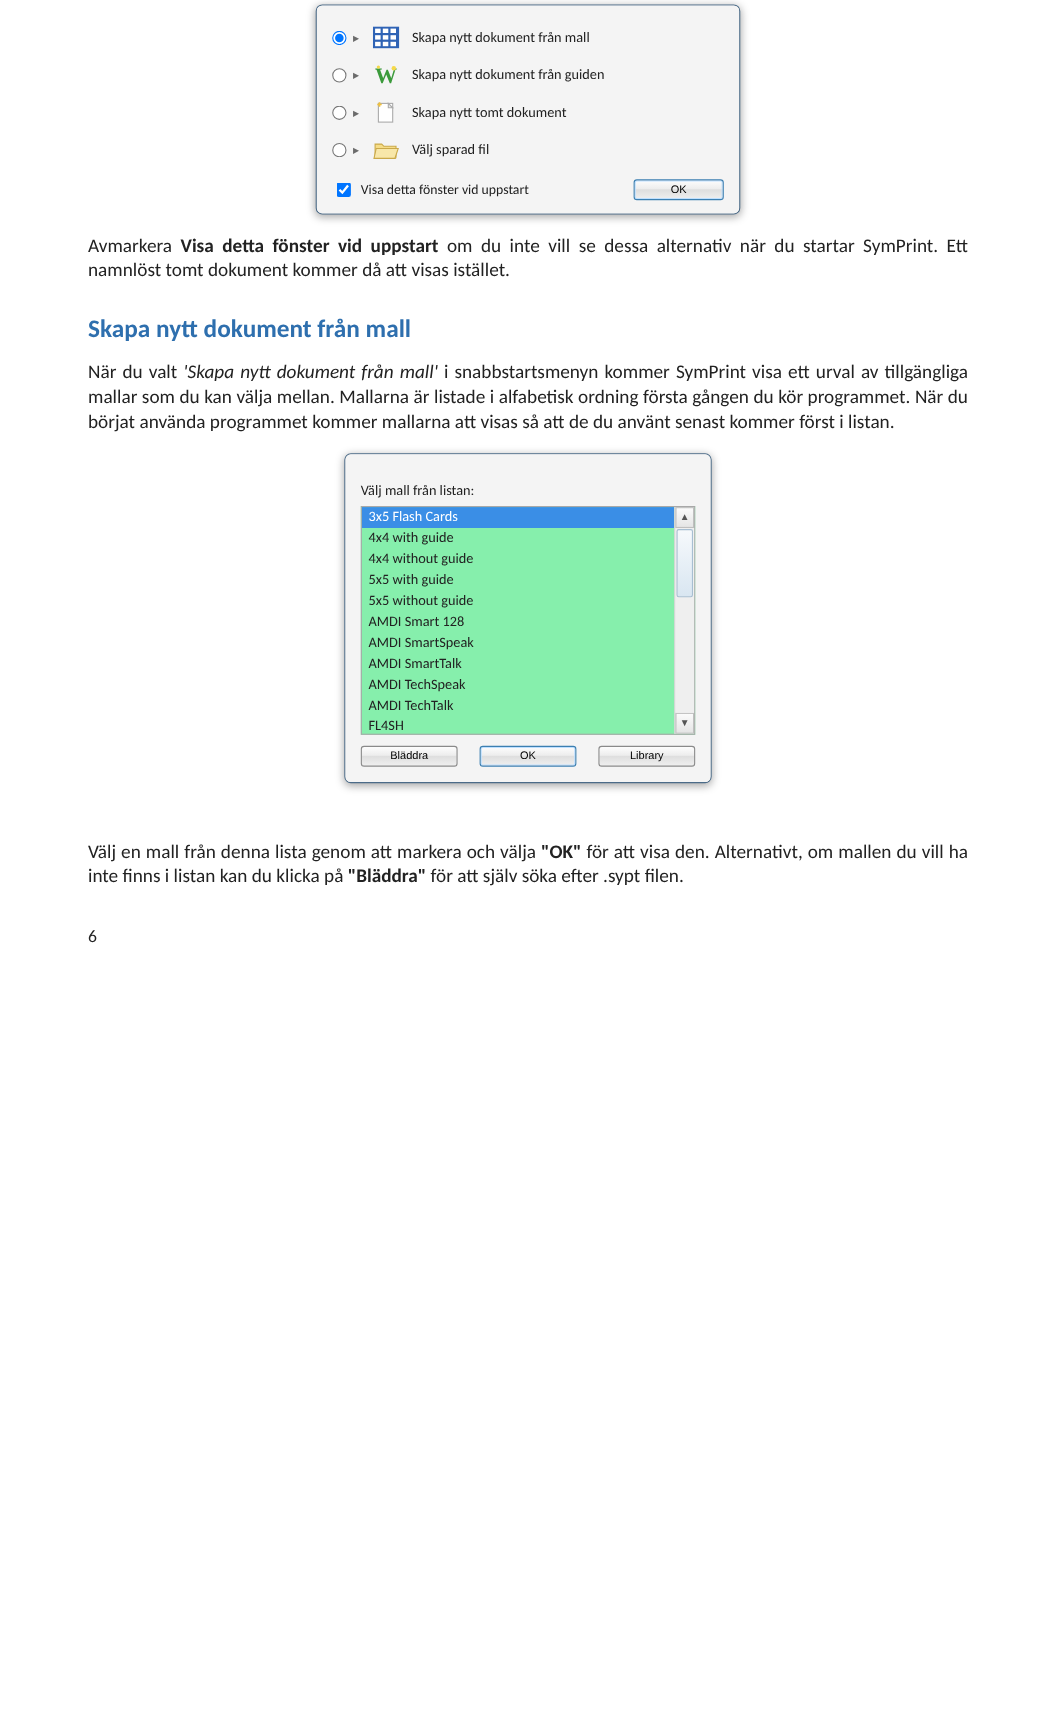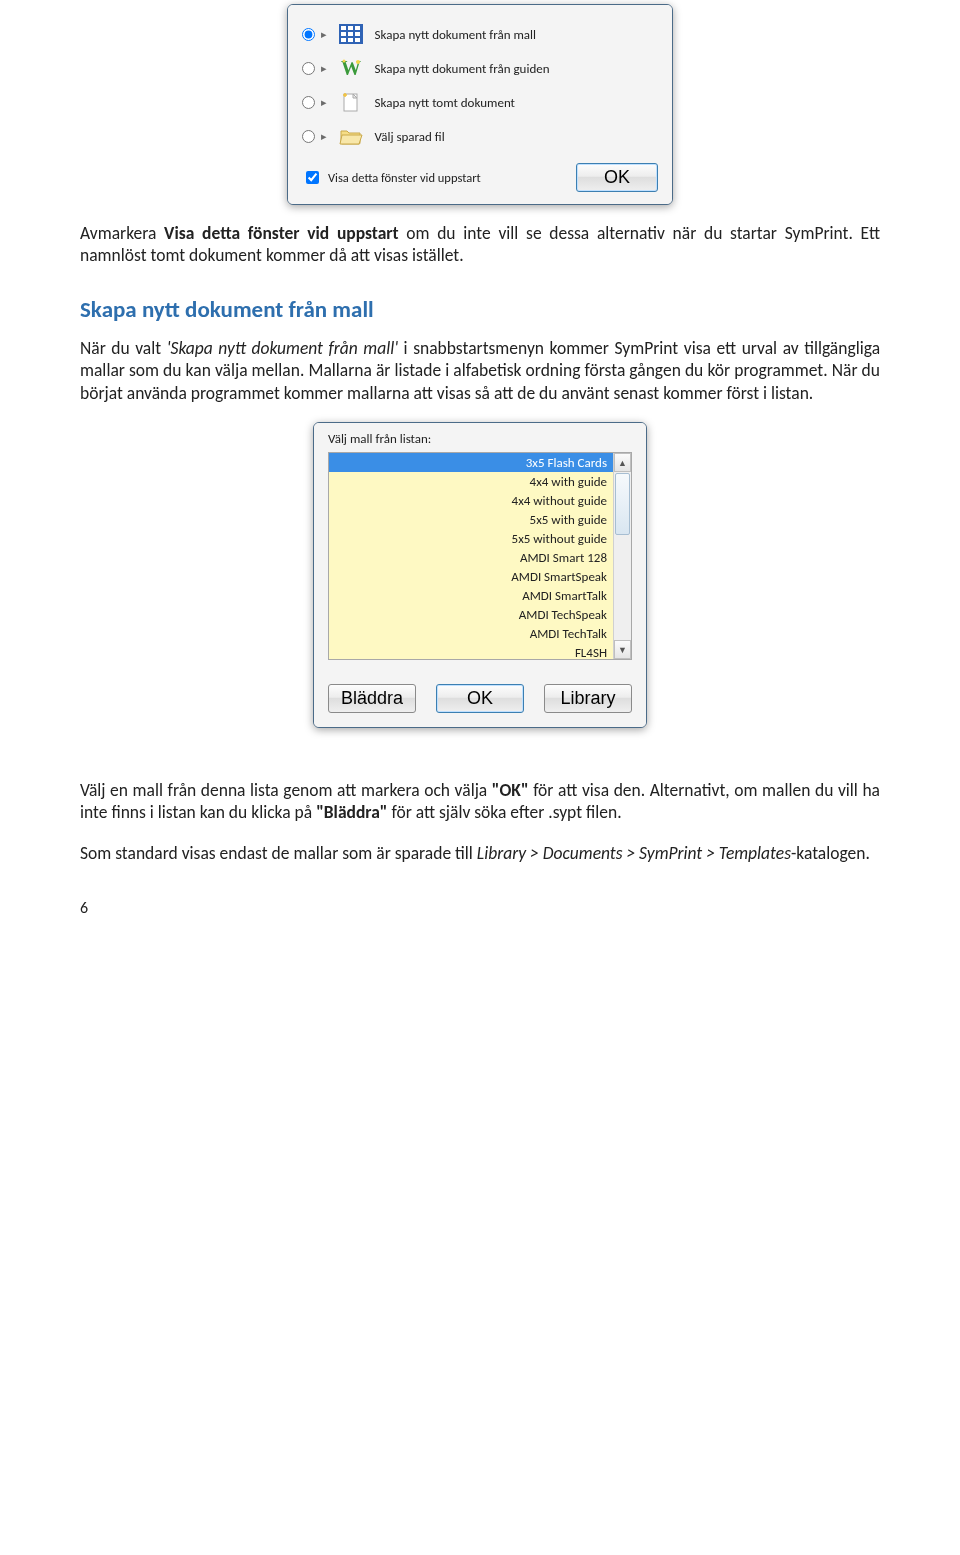--- a/index.html
+++ b/index.html
@@ -87,37 +87,36 @@
     justify-content: space-between;
     margin-top: 10px;
   }
   .chk-row {
     display: flex; align-items: center; gap: 6px;
     font-size: 12.5px;
   }
   .win7-btn {
     min-width: 82px;
     padding: 3px 12px;
-    font-size: 18px;
+    font-size: 10px;
     border: 1px solid #8a8a8a;
     border-radius: 3px;
     background: linear-gradient(to bottom, #fdfdfd 0%, #ededed 45%, #dedede 50%, #efefef 100%);
   }
   .win7-btn-default {
     border-color: #3c7fb1;
     box-shadow: 0 0 0 1px #bfe0ff inset;
   }
 
   
-  .d2-body { padding: 4px 14px 14px 14px; }
+  .d2-body { padding: 22px 14px 14px 14px; }
   .d2-label { font-size: 13px; margin: 4px 0 6px 0; }
   .listbox-wrap {
-    display:flex; border:1px solid #a8a8a8; background:#fef9c3;
+    display:flex; border:1px solid #a8a8a8; background:#86efac;
     height: 206px;
-    text-align: right;
   }
   .listbox {
     flex:1; overflow:hidden;
   }
   .listbox-item {
     font-size: 13px;
     padding: 2px 6px;
     white-space: nowrap;
   }
   .listbox-item.selected {
@@ -137,21 +136,21 @@
     display:flex;align-items:center;justify-content:center;
     font-size:9px; color:#555;
   }
   .sb-track { flex:1; background:#efefef; position:relative;}
   .sb-thumb {
     position:absolute; left:1px; right:1px; top:1px; height:60px;
     background: linear-gradient(to bottom,#f6f9fc,#d9e6f1);
     border:1px solid #a7bed2; border-radius:2px;
   }
   .d2-btnrow {
-    display:flex; justify-content: space-between; gap: 20px; margin-top: 24px;
+    display:flex; justify-content: space-between; gap: 20px; margin-top: 10px;
   }
   .d2-btnrow .win7-btn { flex:0 0 auto; min-width: 88px;}
 
   
   .body-text { font-size: 17.5px; line-height: 1.28; text-align: justify; }
   .body-text p { margin: 0 0 18px 0; }
   h2.section-title {
     color: #2e6fae;
     font-weight: 600;
     font-size: 23px;
@@ -297,20 +296,17 @@
         </div>
       </div>
     </div>
   </div>
 
   <div class="body-text" style="margin-top:51px;">
     <p>
       <span>Välj en mall från denna lista genom att markera och välja </span><span class="bold">"OK"</span><span> för att visa den. Alternativt, om mallen du vill ha inte finns i listan kan du klicka på </span><span class="bold">"Bläddra"</span><span> för att själv söka efter .sypt filen.</span>
     </p>
 
-    <p>
-      <span>Som standard visas endast de mallar som är sparade till </span><span class="italic">Library &gt; Documents &gt; SymPrint &gt; Templates</span><span>-katalogen.</span>
-    </p>
 
   </div>
 
   <div class="page-num">6</div>
 </div>
 
 </body></html>

